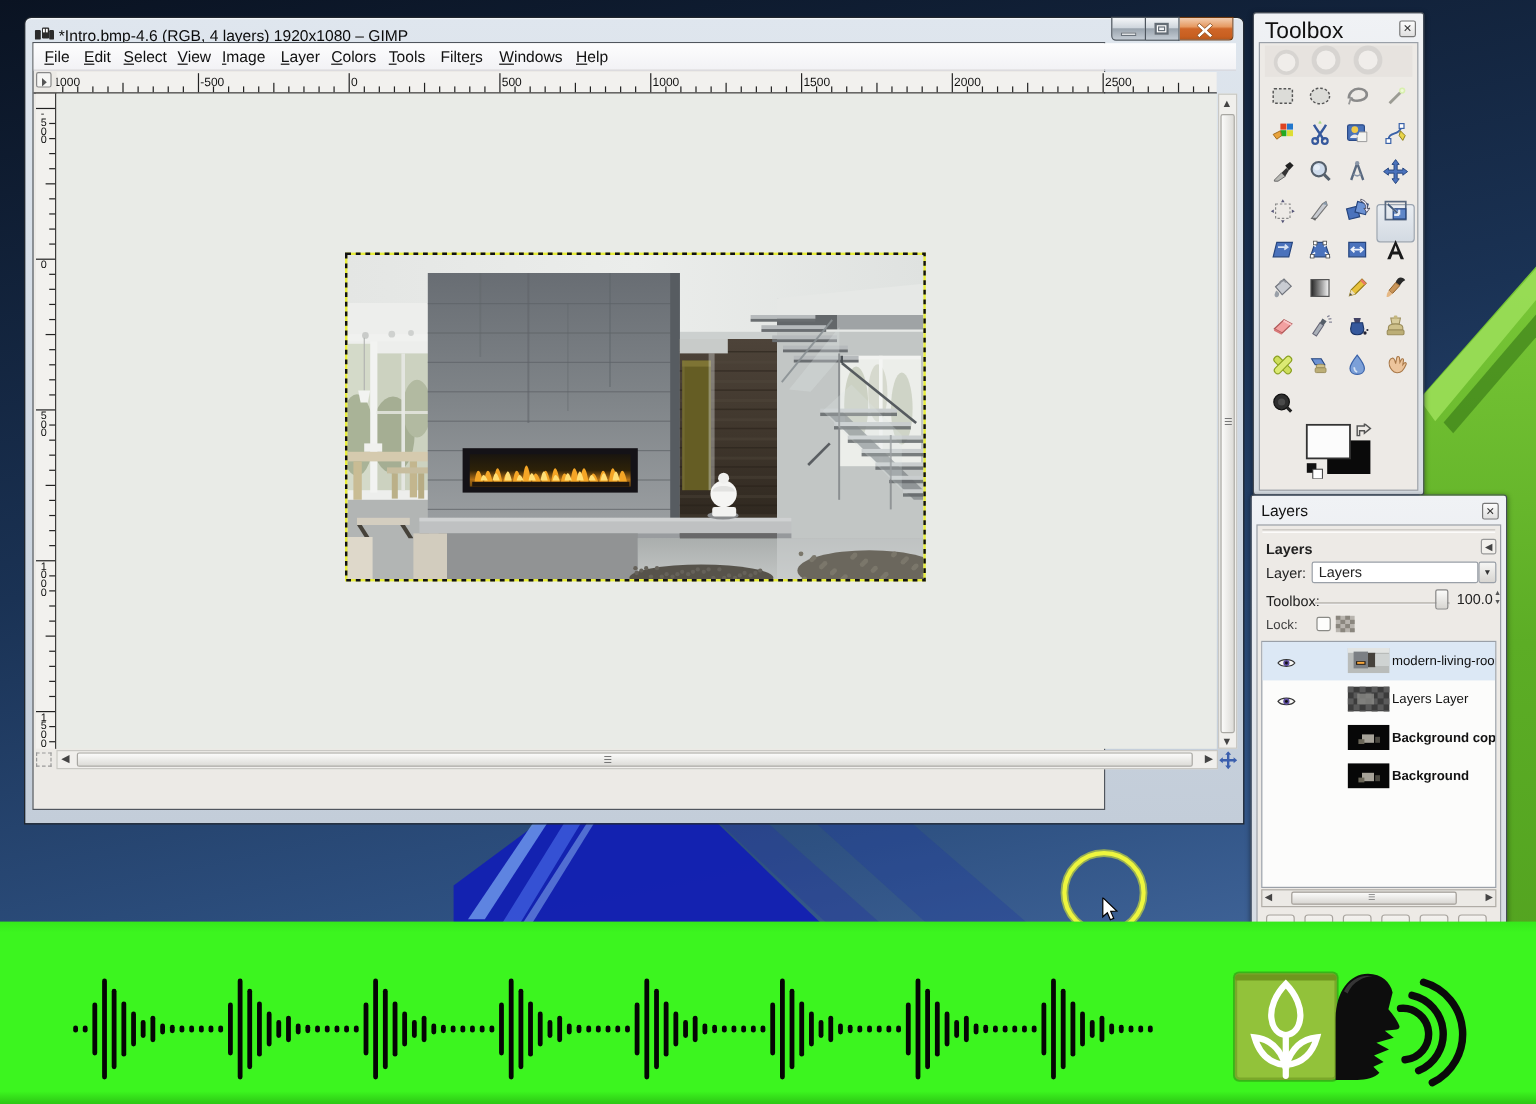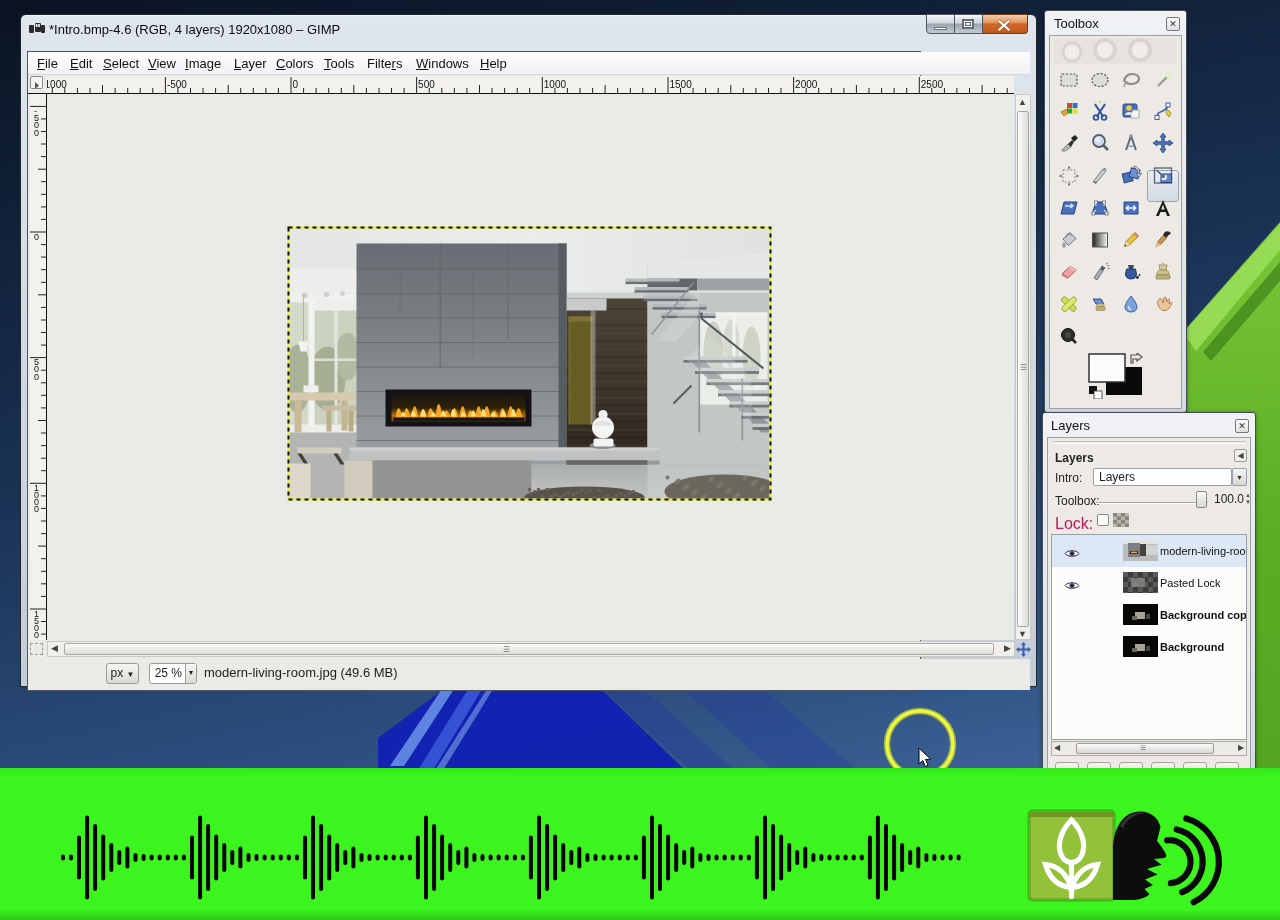--- a/index.html
+++ b/index.html
@@ -55,21 +55,21 @@
   <div style="width:28px;height:20px;background:linear-gradient(#f4f6f8,#cfd6dd 45%,#9aa4ae 50%,#c4ccd4);border:1px solid #4e565e;border-left:none;position:relative">
     <div style="position:absolute;left:7px;top:4px;width:12px;height:10px;border:2px solid #646d76;background:#fff"></div>
     <div style="position:absolute;left:10px;top:7px;width:6px;height:4px;border:1px solid #646d76;background:#eef1f4"></div>
       </div>
   <div style="width:45px;height:20px;background:linear-gradient(#f2cdb0,#e69a62 40%,#cf6628 50%,#c85f20 85%,#b5581e);border:1px solid #70390e;border-left:none;border-radius:0 0 4px 0;position:relative">
     <svg width="43" height="18" viewBox="0 0 43 18">
           <path d="M16.5 4.5 L21 8.6 L25.5 4.5 L27.5 6.3 L23 10.4 L27.5 14.5 L25.5 16.3 L21 12.2 L16.5 16.3 L14.5 14.5 L19 10.4 L14.5 6.3 Z" fill="#fff" stroke="#8a4a1a" stroke-width="0.7"></path>
         </svg></div>
  </div>
 
- <div class="abs" style="left:6px;top:36px;width:894px;height:640px;background:#eceae6;border:1px solid #50565e">
+ <div class="abs" style="left:6px;top:20px;width:894px;height:640px;background:#eceae6;border:1px solid #50565e">
 
   <div class="abs" style="left:0;top:0;width:1002px;height:23px;background:linear-gradient(#fdfdfe,#f2f2f5);border-bottom:1px solid #d8d8dc;font-size:13px;color:#111">
    <span style="position:absolute;left:9px;top:4px"><u>F</u>ile</span>
    <span style="position:absolute;left:42px;top:4px"><u>E</u>dit</span>
    <span style="position:absolute;left:75px;top:4px"><u>S</u>elect</span>
    <span style="position:absolute;left:120px;top:4px"><u>V</u>iew</span>
    <span style="position:absolute;left:157px;top:4px"><u>I</u>mage</span>
    <span style="position:absolute;left:206px;top:4px"><u>L</u>ayer</span>
    <span style="position:absolute;left:248px;top:4px"><u>C</u>olors</span>
    <span style="position:absolute;left:296px;top:4px"><u>T</u>ools</span>
@@ -485,26 +485,20 @@
     <div style="position:absolute;left:16px;top:1px;width:930px;height:12px;background:linear-gradient(#fbfbfa,#dddcd8);border:1px solid #a8a7a2;border-radius:2px"></div>
     <div style="position:absolute;left:455px;top:3px;font-size:8px;color:#777">☰</div>
     <div style="position:absolute;left:956px;top:1px;font-size:9px;color:#444">▶</div>
   </div>
 
   <div class="abs" style="left:2px;top:591px;width:13px;height:12px;border:1px dashed #999"></div>
   <svg class="abs" style="left:988px;top:590px" width="15" height="15" viewBox="0 0 15 15">
     <path d="M7.5 0 L10 3 L8.5 3 L8.5 6.5 L12 6.5 L12 5 L15 7.5 L12 10 L12 8.5 L8.5 8.5 L8.5 12 L10 12 L7.5 15 L5 12 L6.5 12 L6.5 8.5 L3 8.5 L3 10 L0 7.5 L3 5 L3 6.5 L6.5 6.5 L6.5 3 L5 3 Z" fill="#3a5fae"></path>
       </svg>
 
-  <div class="abs" style="left:0;top:607px;width:1002px;height:31px;background:#eceae6;font-size:13px;color:#222">
-    <div style="position:absolute;left:78px;top:4px;width:33px;height:21px;background:linear-gradient(#f7f6f4,#dcdad6);border:1px solid #9a9994;border-radius:3px;font-size:12px;text-align:center;padding-top:2px">px <span style="font-size:8px">▼</span></div>
-    <div style="position:absolute;left:121px;top:4px;width:48px;height:21px;background:#fff;border:1px solid #9a9994;border-radius:3px;font-size:12px;text-align:right;padding:2px 14px 0 0">25 %</div>
-    <div style="position:absolute;left:157px;top:5px;width:11px;height:19px;background:linear-gradient(#f7f6f4,#dcdad6);border-left:1px solid #9a9994;font-size:7px;text-align:center;padding-top:5px">▼</div>
-    <div style="position:absolute;left:176px;top:6px">modern-living-room.jpg (49.6 MB)</div>
-  </div>
  </div>
 </div>
 <div class="abs" style="left:0;top:768px;width:1280px;height:152px;background:linear-gradient(#36e81b,#3cf51f 6%,#3cf51f 93%,#2cc614);z-index:20"></div>
 <svg class="abs" style="left:0;top:768px;z-index:21" width="1280" height="152" viewBox="0 768 1280 152">
 <g fill="#050505">
       <rect x="61.0" y="854.5" width="4" height="6" rx="2"></rect>
       <rect x="69.0" y="854.5" width="4" height="6" rx="2"></rect>
       <rect x="77.0" y="835.5" width="4" height="44" rx="2"></rect>
       <rect x="85.1" y="815.5" width="4" height="84" rx="2"></rect>
       <rect x="93.1" y="824.0" width="4" height="67" rx="2"></rect>
@@ -640,21 +634,21 @@
 </svg>
 <svg class="abs" style="left:878px;top:702px;z-index:10" width="86" height="86" viewBox="0 0 86 86">
 <circle cx="42" cy="42" r="33" fill="none" stroke="#d8e832" stroke-width="6.5" opacity="0.6"></circle>
 <circle cx="42" cy="42" r="33" fill="none" stroke="#eef63e" stroke-width="3.5"></circle>
 </svg>
 <svg class="abs" style="left:918px;top:748px;z-index:11" width="16" height="22" viewBox="0 0 16 22">
 <path d="M1 0 L1 16 L4.8 12.6 L7.3 18.5 L10.1 17.3 L7.6 11.5 L12.7 11.2 Z" fill="#fff" stroke="#000" stroke-width="1"></path>
 </svg>
 <div class="abs" style="left:1044px;top:10px;width:143px;height:403px;
 background:linear-gradient(#f0f2f5,#d6dce3);border:1px solid #454c56;border-radius:3px;box-shadow:0 1px 4px rgba(0,0,0,0.4)">
-<div class="abs" style="left:9px;top:5px;font-size:13px;color:#111">Toolbox</div>
+<div class="abs" style="left:9px;top:5px;font-size:19px;color:#111">Toolbox</div>
 <div class="abs" style="left:121px;top:6px;width:14px;height:14px;border:1px solid #777;border-radius:2px;background:linear-gradient(#fcfcfc,#e0e0e0);font-size:9px;color:#333;text-align:center;line-height:13px">✕</div>
 <div class="abs" style="left:4px;top:24px;width:133px;height:374px;background:#edeae6;border:1px solid #9aa0a8">
  <svg width="131" height="372" viewBox="0 0 131 372">
   <g opacity="0.18">
           <rect x="4" y="2" width="123" height="26" fill="#b8b4ae" opacity="0.7"></rect>
           <circle cx="22" cy="16" r="9" fill="#fff" stroke="#777" stroke-width="3"></circle>
           <circle cx="55" cy="14" r="10" fill="#fff" stroke="#777" stroke-width="4"></circle>
           <circle cx="90" cy="14" r="10" fill="#fff" stroke="#777" stroke-width="4"></circle>
         </g>
  </svg>
@@ -836,29 +830,29 @@
 </svg>
   </div>
 <div class="abs" style="left:1042px;top:412px;width:214px;height:360px;
 background:linear-gradient(#f0f2f5,#d6dce3);border:1px solid #454c56;border-radius:3px;box-shadow:0 1px 4px rgba(0,0,0,0.4)">
 <div class="abs" style="left:8px;top:5px;font-size:13px;color:#111">Layers</div>
 <div class="abs" style="left:192px;top:6px;width:14px;height:14px;border:1px solid #777;border-radius:2px;background:linear-gradient(#fcfcfc,#e0e0e0);font-size:9px;color:#333;text-align:center;line-height:13px">✕</div>
 <div class="abs" style="left:4px;top:24px;width:204px;height:356px;background:#edeae6;border:1px solid #9aa0a8">
  <div class="abs" style="left:4px;top:3px;width:194px;height:3px;border-top:1px solid #c8c5c0;border-bottom:1px solid #fff"></div>
  <div class="abs" style="left:7px;top:13px;font-size:12px;font-weight:bold;color:#222">Layers</div>
  <div class="abs" style="left:186px;top:11px;width:13px;height:13px;border:1px solid #999;border-radius:2px;background:#f2f0ec;font-size:8px;text-align:center;line-height:12px;color:#444">◀</div>
- <div class="abs" style="left:7px;top:33px;font-size:12px;color:#222">Intro:</div>
+ <div class="abs" style="left:7px;top:33px;font-size:12px;color:#222">Layer:</div>
  <div class="abs" style="left:45px;top:30px;width:139px;height:18px;background:#fff;border:1px solid #9aa0a8;border-radius:2px;font-size:12px;color:#222;padding:1px 0 0 5px">Layers</div>
  <div class="abs" style="left:184px;top:30px;width:15px;height:18px;background:linear-gradient(#f6f6f4,#d8d6d2);border:1px solid #9aa0a8;border-radius:2px;font-size:7px;text-align:center;line-height:17px;color:#333">▼</div>
  <div class="abs" style="left:7px;top:56px;font-size:12px;color:#222">Toolbox:</div>
  <div class="abs" style="left:48px;top:64px;width:112px;height:2px;background:#a8a49e;border-bottom:1px solid #fff"></div>
  <div class="abs" style="left:148px;top:53px;width:11px;height:17px;background:linear-gradient(#fbfbfa,#d8d6d2);border:1px solid #888;border-radius:2px"></div>
  <div class="abs" style="left:164px;top:54px;width:32px;height:16px;font-size:12px;color:#222;text-align:right">100.0</div>
  <div class="abs" style="left:197px;top:54px;font-size:6px;color:#555;line-height:7px">▲<br>▼</div>
- <div class="abs" style="left:7px;top:77px;font-size:16px;color:#be185d">Lock:</div>
+ <div class="abs" style="left:7px;top:77px;font-size:11px;color:#404040">Lock:</div>
  <div class="abs" style="left:49px;top:76px;width:12px;height:12px;background:#fdfdfc;border:1px solid #8a8a86;border-radius:2px"></div>
  <svg class="abs" style="left:65px;top:75px" width="16" height="14" viewBox="0 0 16 14">
         <rect width="16" height="14" fill="#b8b4ae"></rect>
         <g fill="#8a867e">
           <rect width="4" height="3.5"></rect>
           <rect x="8" width="4" height="3.5"></rect>
           <rect x="4" y="3.5" width="4" height="3.5"></rect>
           <rect x="12" y="3.5" width="4" height="3.5"></rect>
           <rect y="7" width="4" height="3.5"></rect>
           <rect x="8" y="7" width="4" height="3.5"></rect>
@@ -905,21 +899,21 @@
             <rect x="30" y="10" width="5" height="5" fill="#5a5a5a"></rect>
             <rect x="5" y="15" width="5" height="5" fill="#5a5a5a"></rect>
             <rect x="15" y="15" width="5" height="5" fill="#5a5a5a"></rect>
             <rect x="25" y="15" width="5" height="5" fill="#5a5a5a"></rect>
             <rect x="0" y="20" width="5" height="5" fill="#5a5a5a"></rect>
             <rect x="10" y="20" width="5" height="5" fill="#5a5a5a"></rect>
             <rect x="20" y="20" width="5" height="5" fill="#5a5a5a"></rect>
             <rect x="30" y="20" width="5" height="5" fill="#5a5a5a"></rect>
             <rect x="8" y="6" width="14" height="9" fill="#8a8a86" opacity="0.8"></rect>
           </svg>
-          <div class="abs" style="left:108px;top:10px;font-size:11px;font-weight:normal;color:#111;white-space:nowrap">Pasted Lock</div>
+          <div class="abs" style="left:108px;top:10px;font-size:11px;font-weight:normal;color:#111;white-space:nowrap">Layers Layer</div>
         </div>
         <div class="abs" style="left:0;top:64px;width:194px;height:32px;">
           <svg class="abs" style="left:71px;top:5px" width="35" height="21" viewBox="0 0 35 21">
             <rect width="35" height="21" fill="#070707"></rect>
             <rect x="12" y="8" width="10" height="7" fill="#b8b4a8" opacity="0.9"></rect>
             <rect x="9" y="12" width="5" height="4" fill="#6a6658"></rect>
             <rect x="23" y="10" width="4" height="5" fill="#4a4840"></rect>
           </svg>
           <div class="abs" style="left:108px;top:10px;font-size:11px;font-weight:bold;color:#111;white-space:nowrap">Background copy</div>
         </div>

